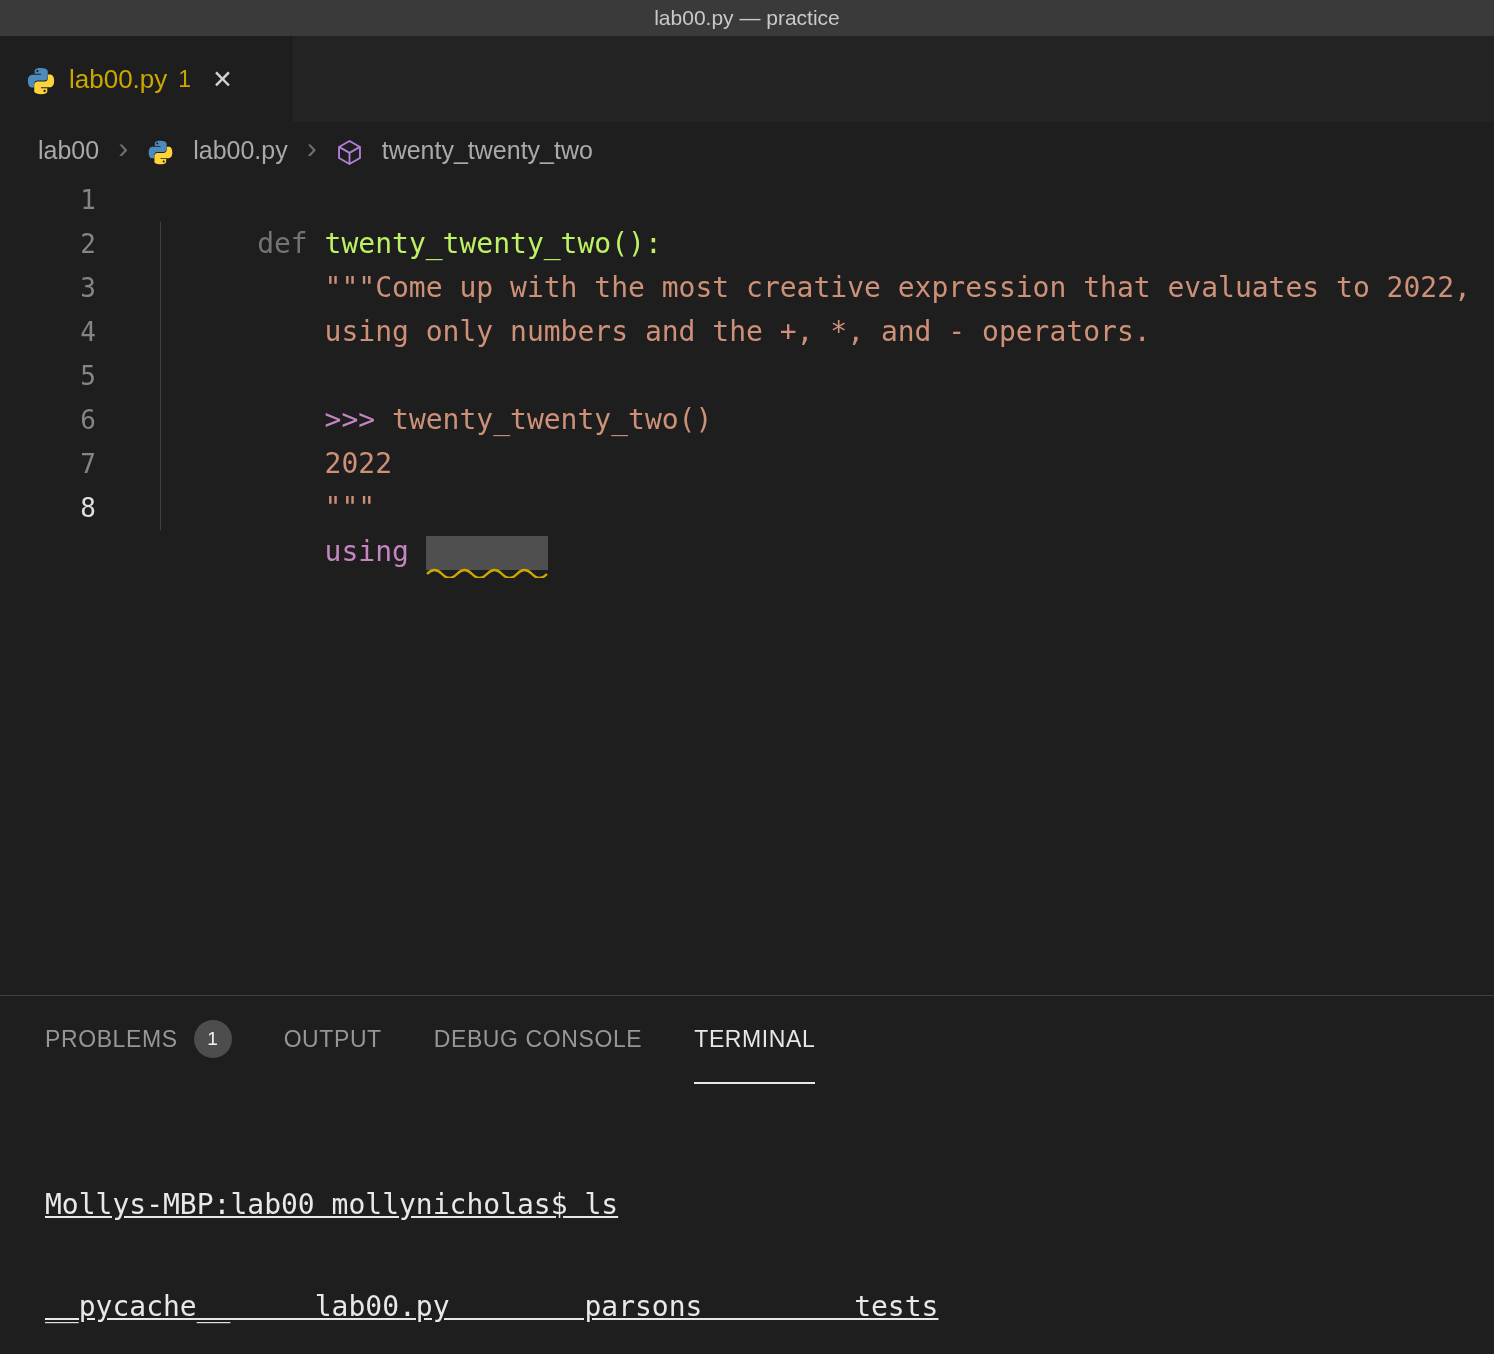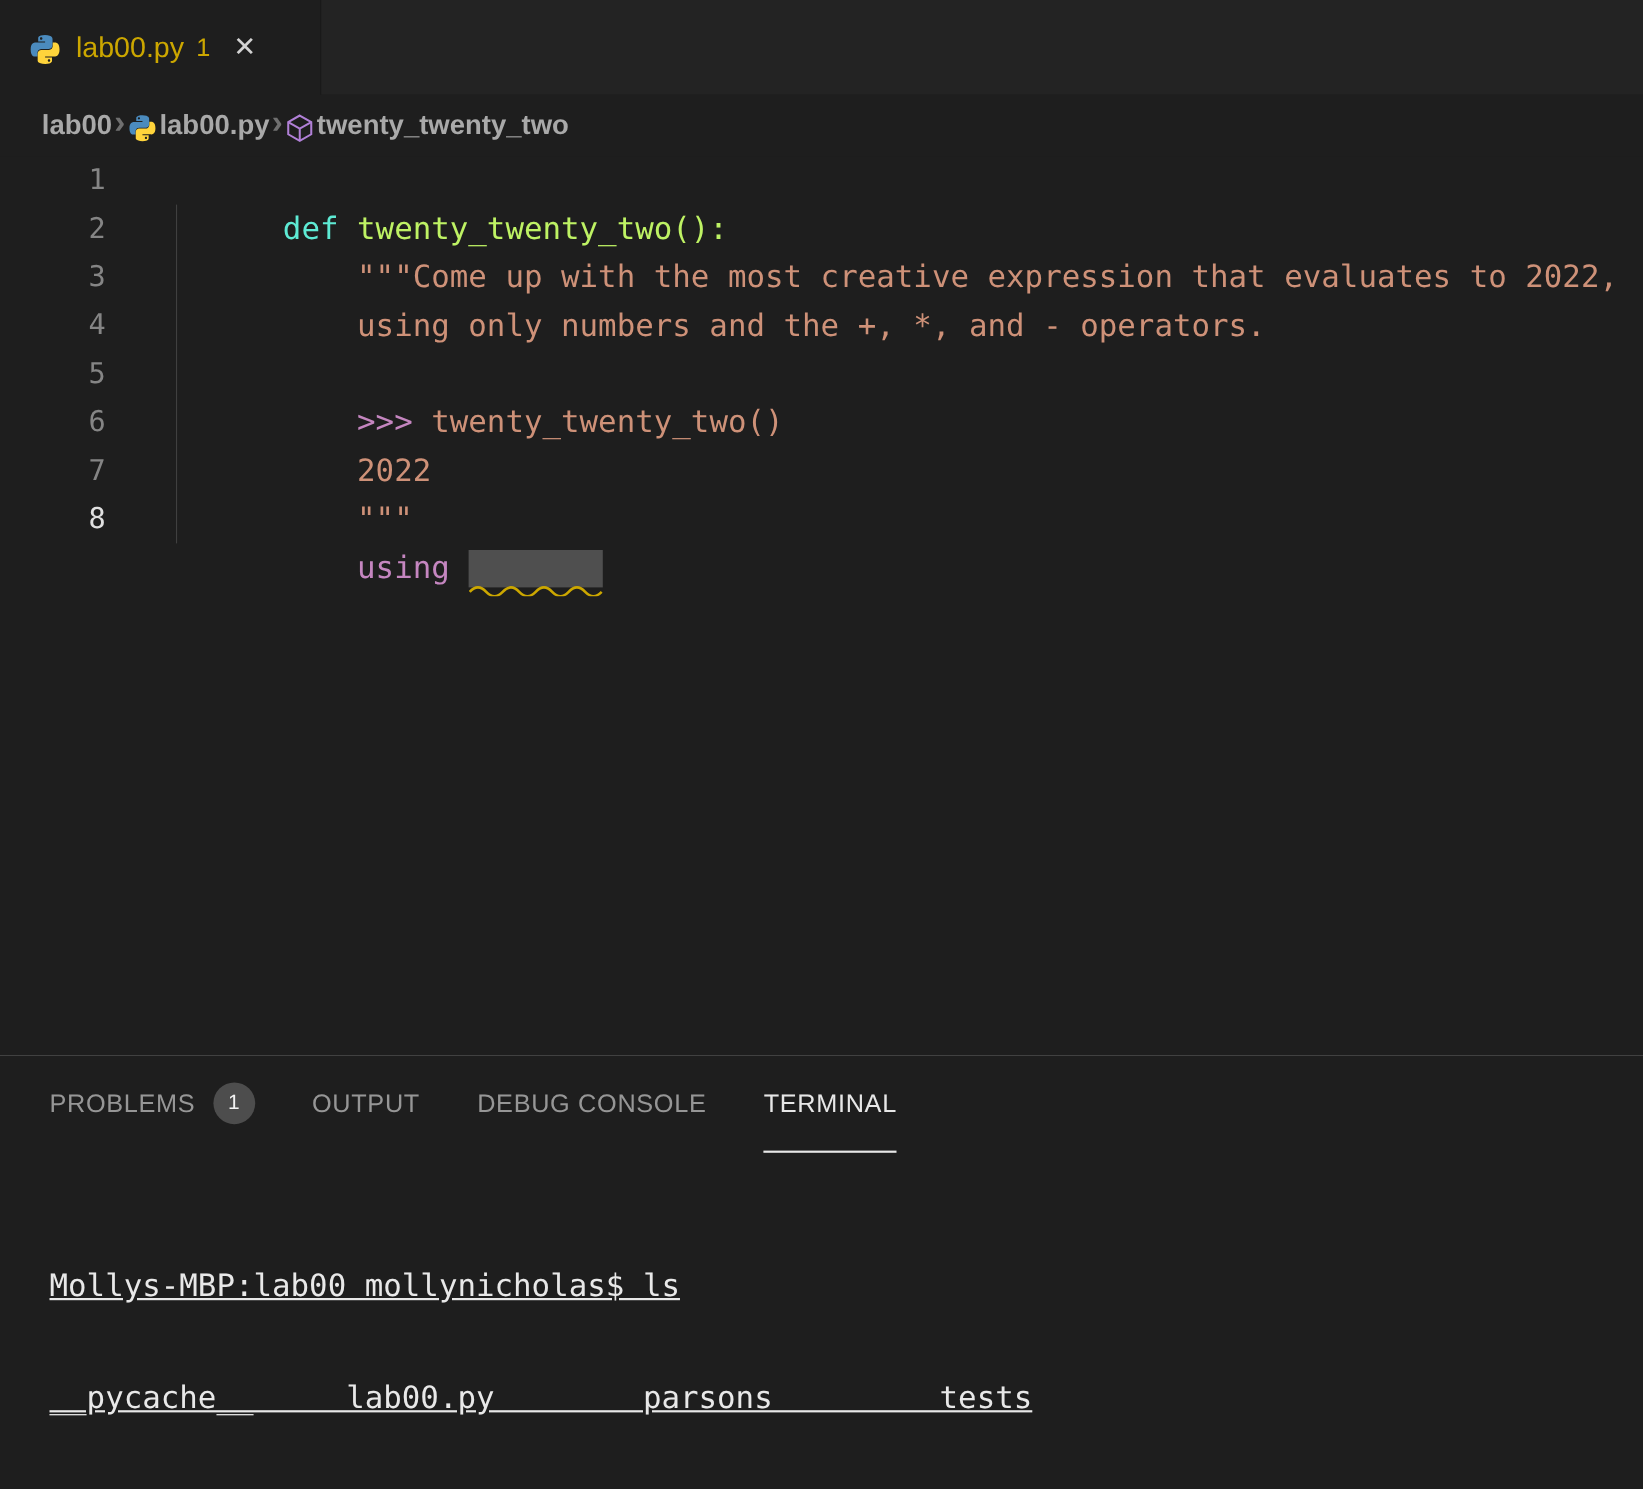--- a/index.html
+++ b/index.html
@@ -25,37 +25,37 @@
     display:flex; align-items:center; padding:0 18px 0 26px; gap:13px;
     cursor:pointer;
   }
   .tab-label { color:#cca700; font-size:26px; }
   .tab-badge { color:#cca700; font-size:23px; margin-left:-2px; }
   .tab-close { color:#d2d2d2; font-size:25px; margin-left:8px; }
 
   
   .breadcrumb {
     height:56px; background:#1e1e1e; display:flex; align-items:center;
-    padding-left:38px; gap:2px; font-size:25px; color:#a9a9a9; white-space:nowrap;font-weight:bold;
+    padding-left:38px; gap:19px; font-size:25px; color:#a9a9a9; white-space:nowrap;
   }
   .crumb-sep { color:#6f6f6f; font-size:30px; line-height:1; transform:translateY(-2px); }
   .crumb-icon { display:inline-flex; transform:translateY(2px); }
 
   
   .editor {
     position:relative; height:817px; background:#1e1e1e;
     font-family:"DejaVu Sans Mono", monospace; font-size:28px;
   }
   .code-line { position:relative; height:44px; line-height:44px; white-space:pre; padding-left:156px; }
   .gutter {
     position:absolute; left:0; top:0; width:96px; text-align:right;
     color:#858585; font-size:26px;
   }
   .gutter.active-num { color:#e0e0e0; }
-  .seg.keyword { color:#5eead4; }
+  .seg.keyword { color:#737373; }
   .seg.plain   { color:#bef264; }
   .seg.string  { color:#ce9178; }
   .seg.control { color:#c586c0; }
   .indent-guide { position:absolute; left:160px; top:44px; width:1px; height:308px; background:#404040; }
 
   .ws-wrap {
     position:relative; display:inline-block; width:122px; height:34px;
     vertical-align:middle; background:#4f4f4f;
   }
   .squiggle { position:absolute; left:0; bottom:-8px; }
@@ -79,20 +79,23 @@
     font-family:"DejaVu Sans Mono", monospace; font-size:28px; line-height:34px;
     color:#e8e8e8; white-space:pre;
   }
   .terminal-line { height:34px;text-decoration:underline; }
 </style>
 </head>
 <body>
 
 <div class="window">
 
+  <div class="titlebar">
+    <span>lab00.py — practice</span>
+  </div>
 
   <div class="tabstrip">
     <div class="tab">
       <span class="crumb-icon">
         <svg viewBox="0 0 32 32" width="30" height="30" aria-hidden="true">
           <path fill="#4B8BBE" d="M15.9 2c-7.1 0-6.6 3.1-6.6 3.1v3.2h6.7v1H6.7S2 8.8 2 16c0 7.2 4.1 6.9 4.1 6.9h2.5v-3.3s-.1-4.1 4-4.1h6.7s3.9.1 3.9-3.8V5.9S23.8 2 15.9 2zm-3.7 2.2c.7 0 1.2.5 1.2 1.2s-.5 1.2-1.2 1.2-1.2-.5-1.2-1.2.5-1.2 1.2-1.2z"></path>
           <path fill="#FFD43B" d="M16.1 30c7.1 0 6.6-3.1 6.6-3.1v-3.2H16v-1h9.3S30 23.2 30 16c0-7.2-4.1-6.9-4.1-6.9h-2.5v3.3s.1 4.1-4 4.1h-6.7s-3.9-.1-3.9 3.8v6.4S8.2 30 16.1 30zm3.7-2.2c-.7 0-1.2-.5-1.2-1.2s.5-1.2 1.2-1.2 1.2.5 1.2 1.2-.5 1.2-1.2 1.2z"></path>
         </svg>
       </span>
       <span class="tab-label">lab00.py</span>

